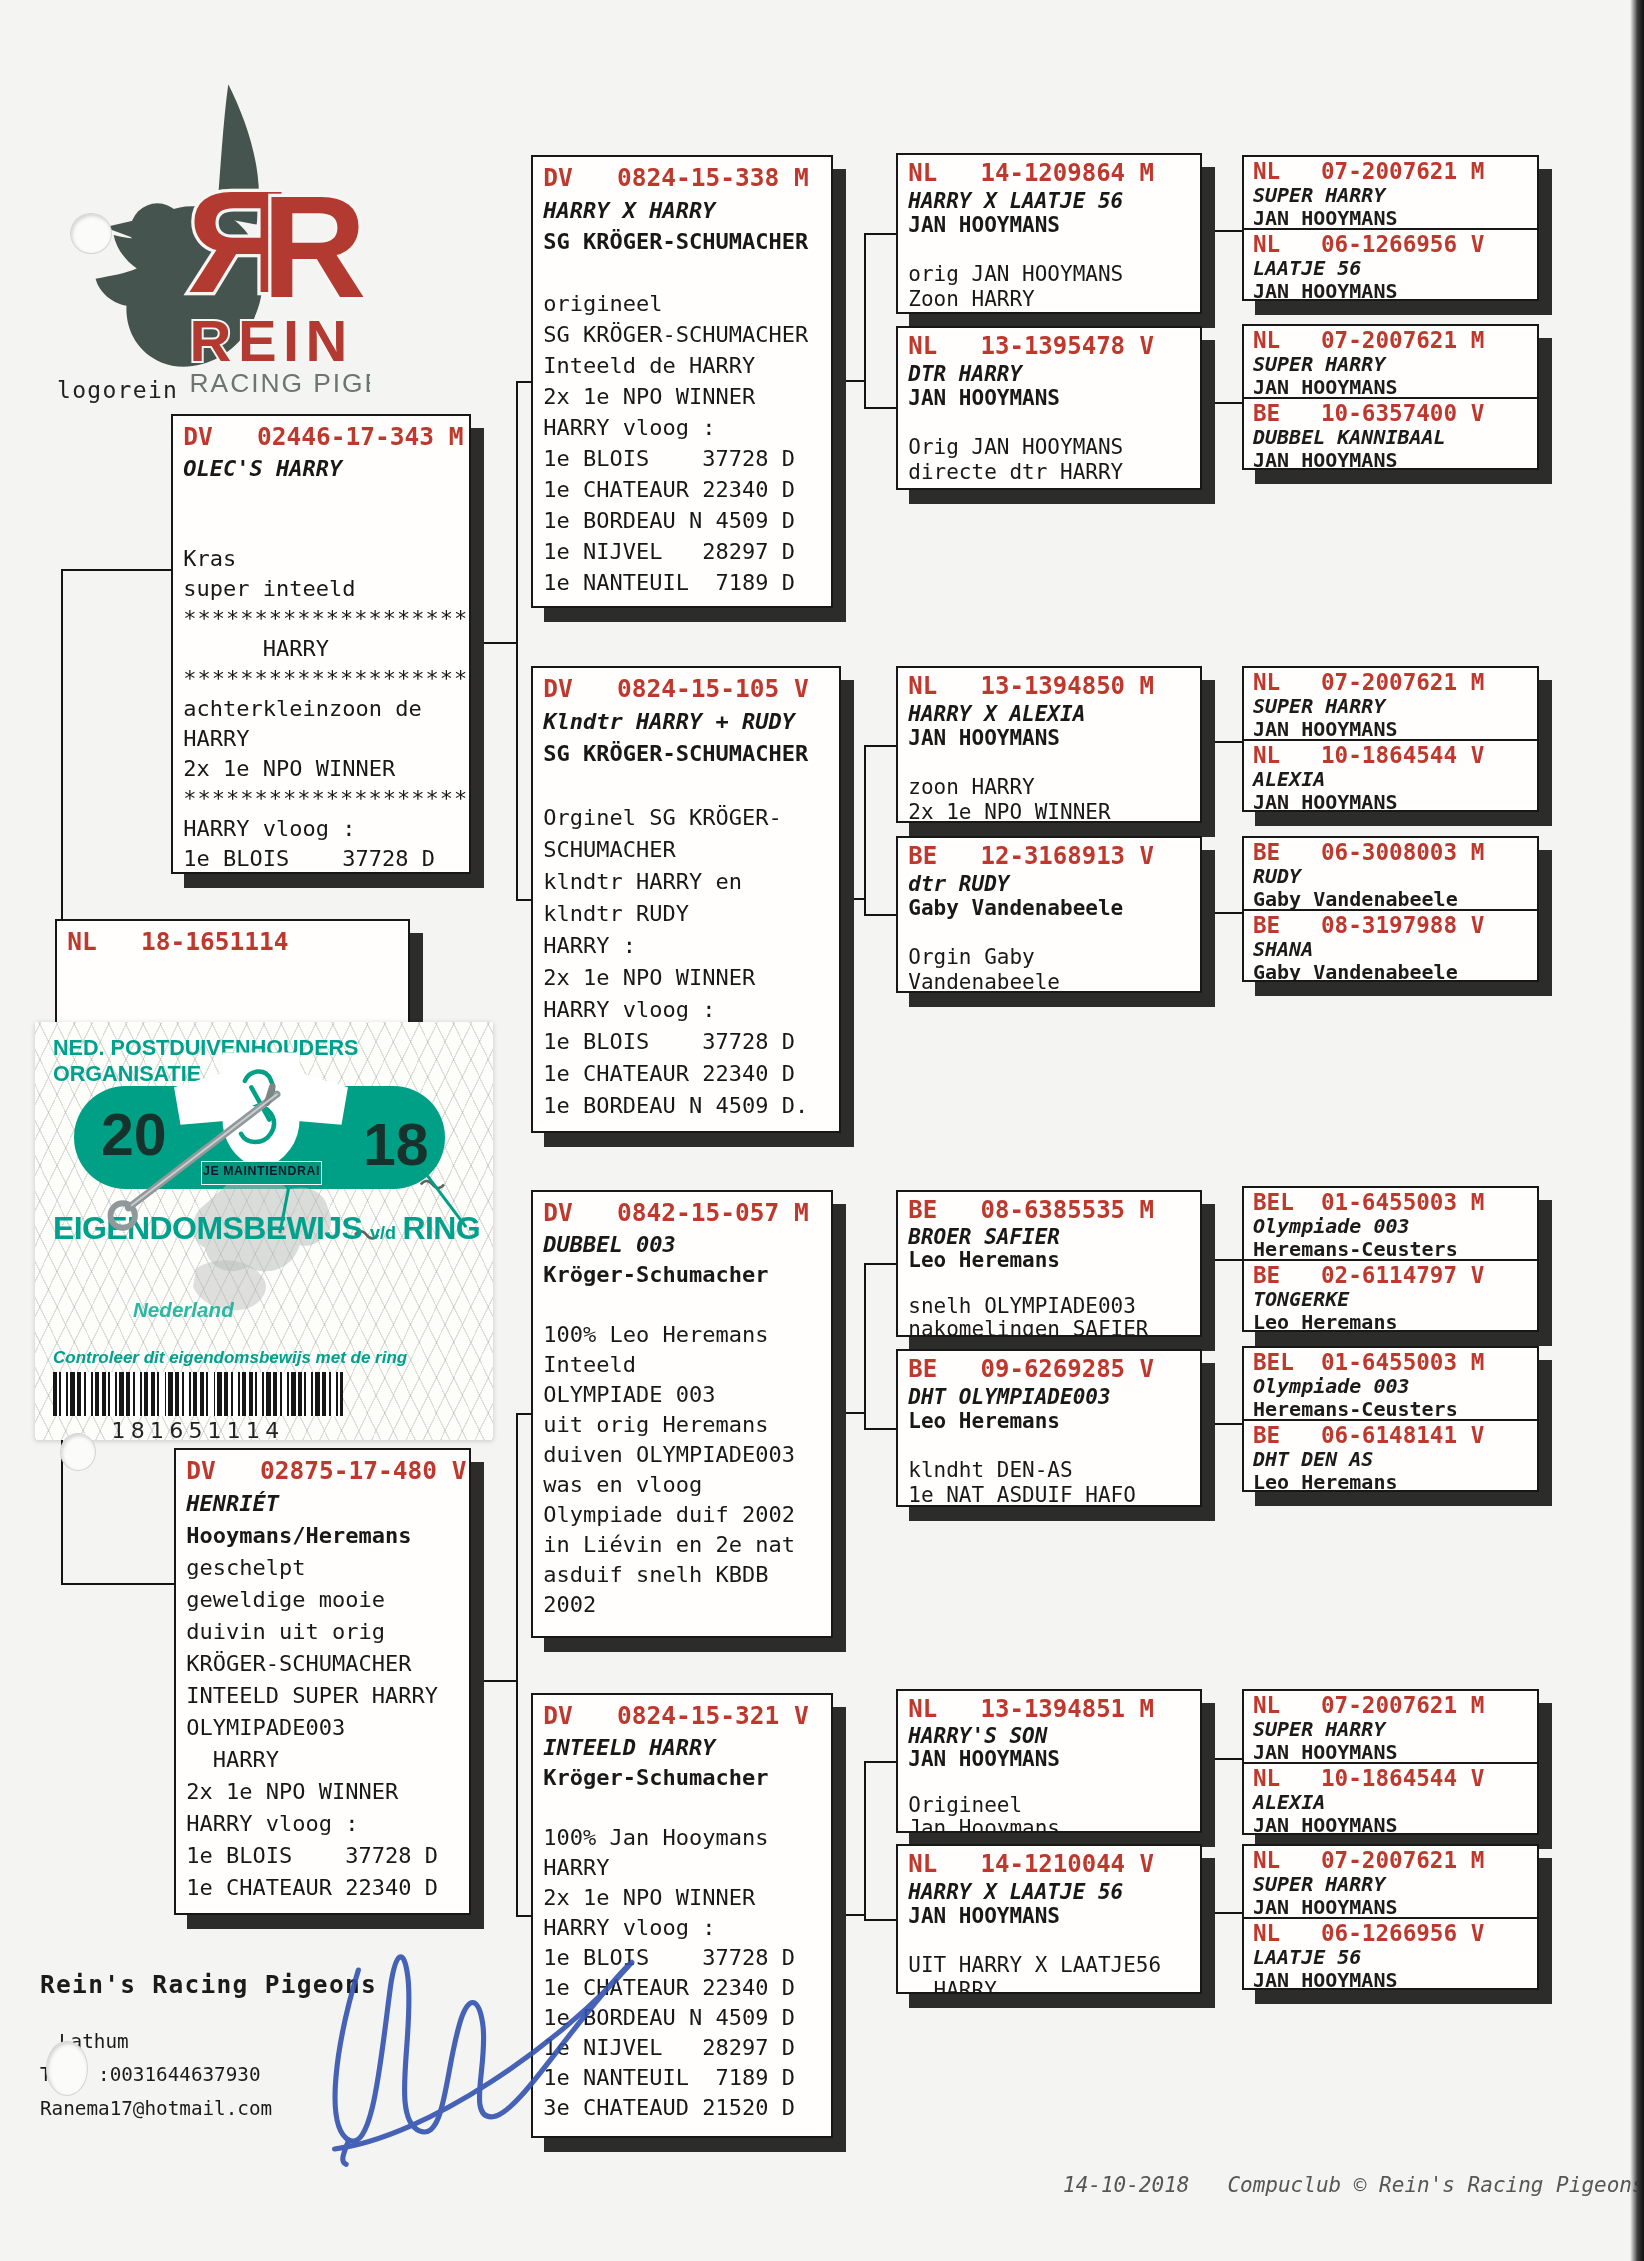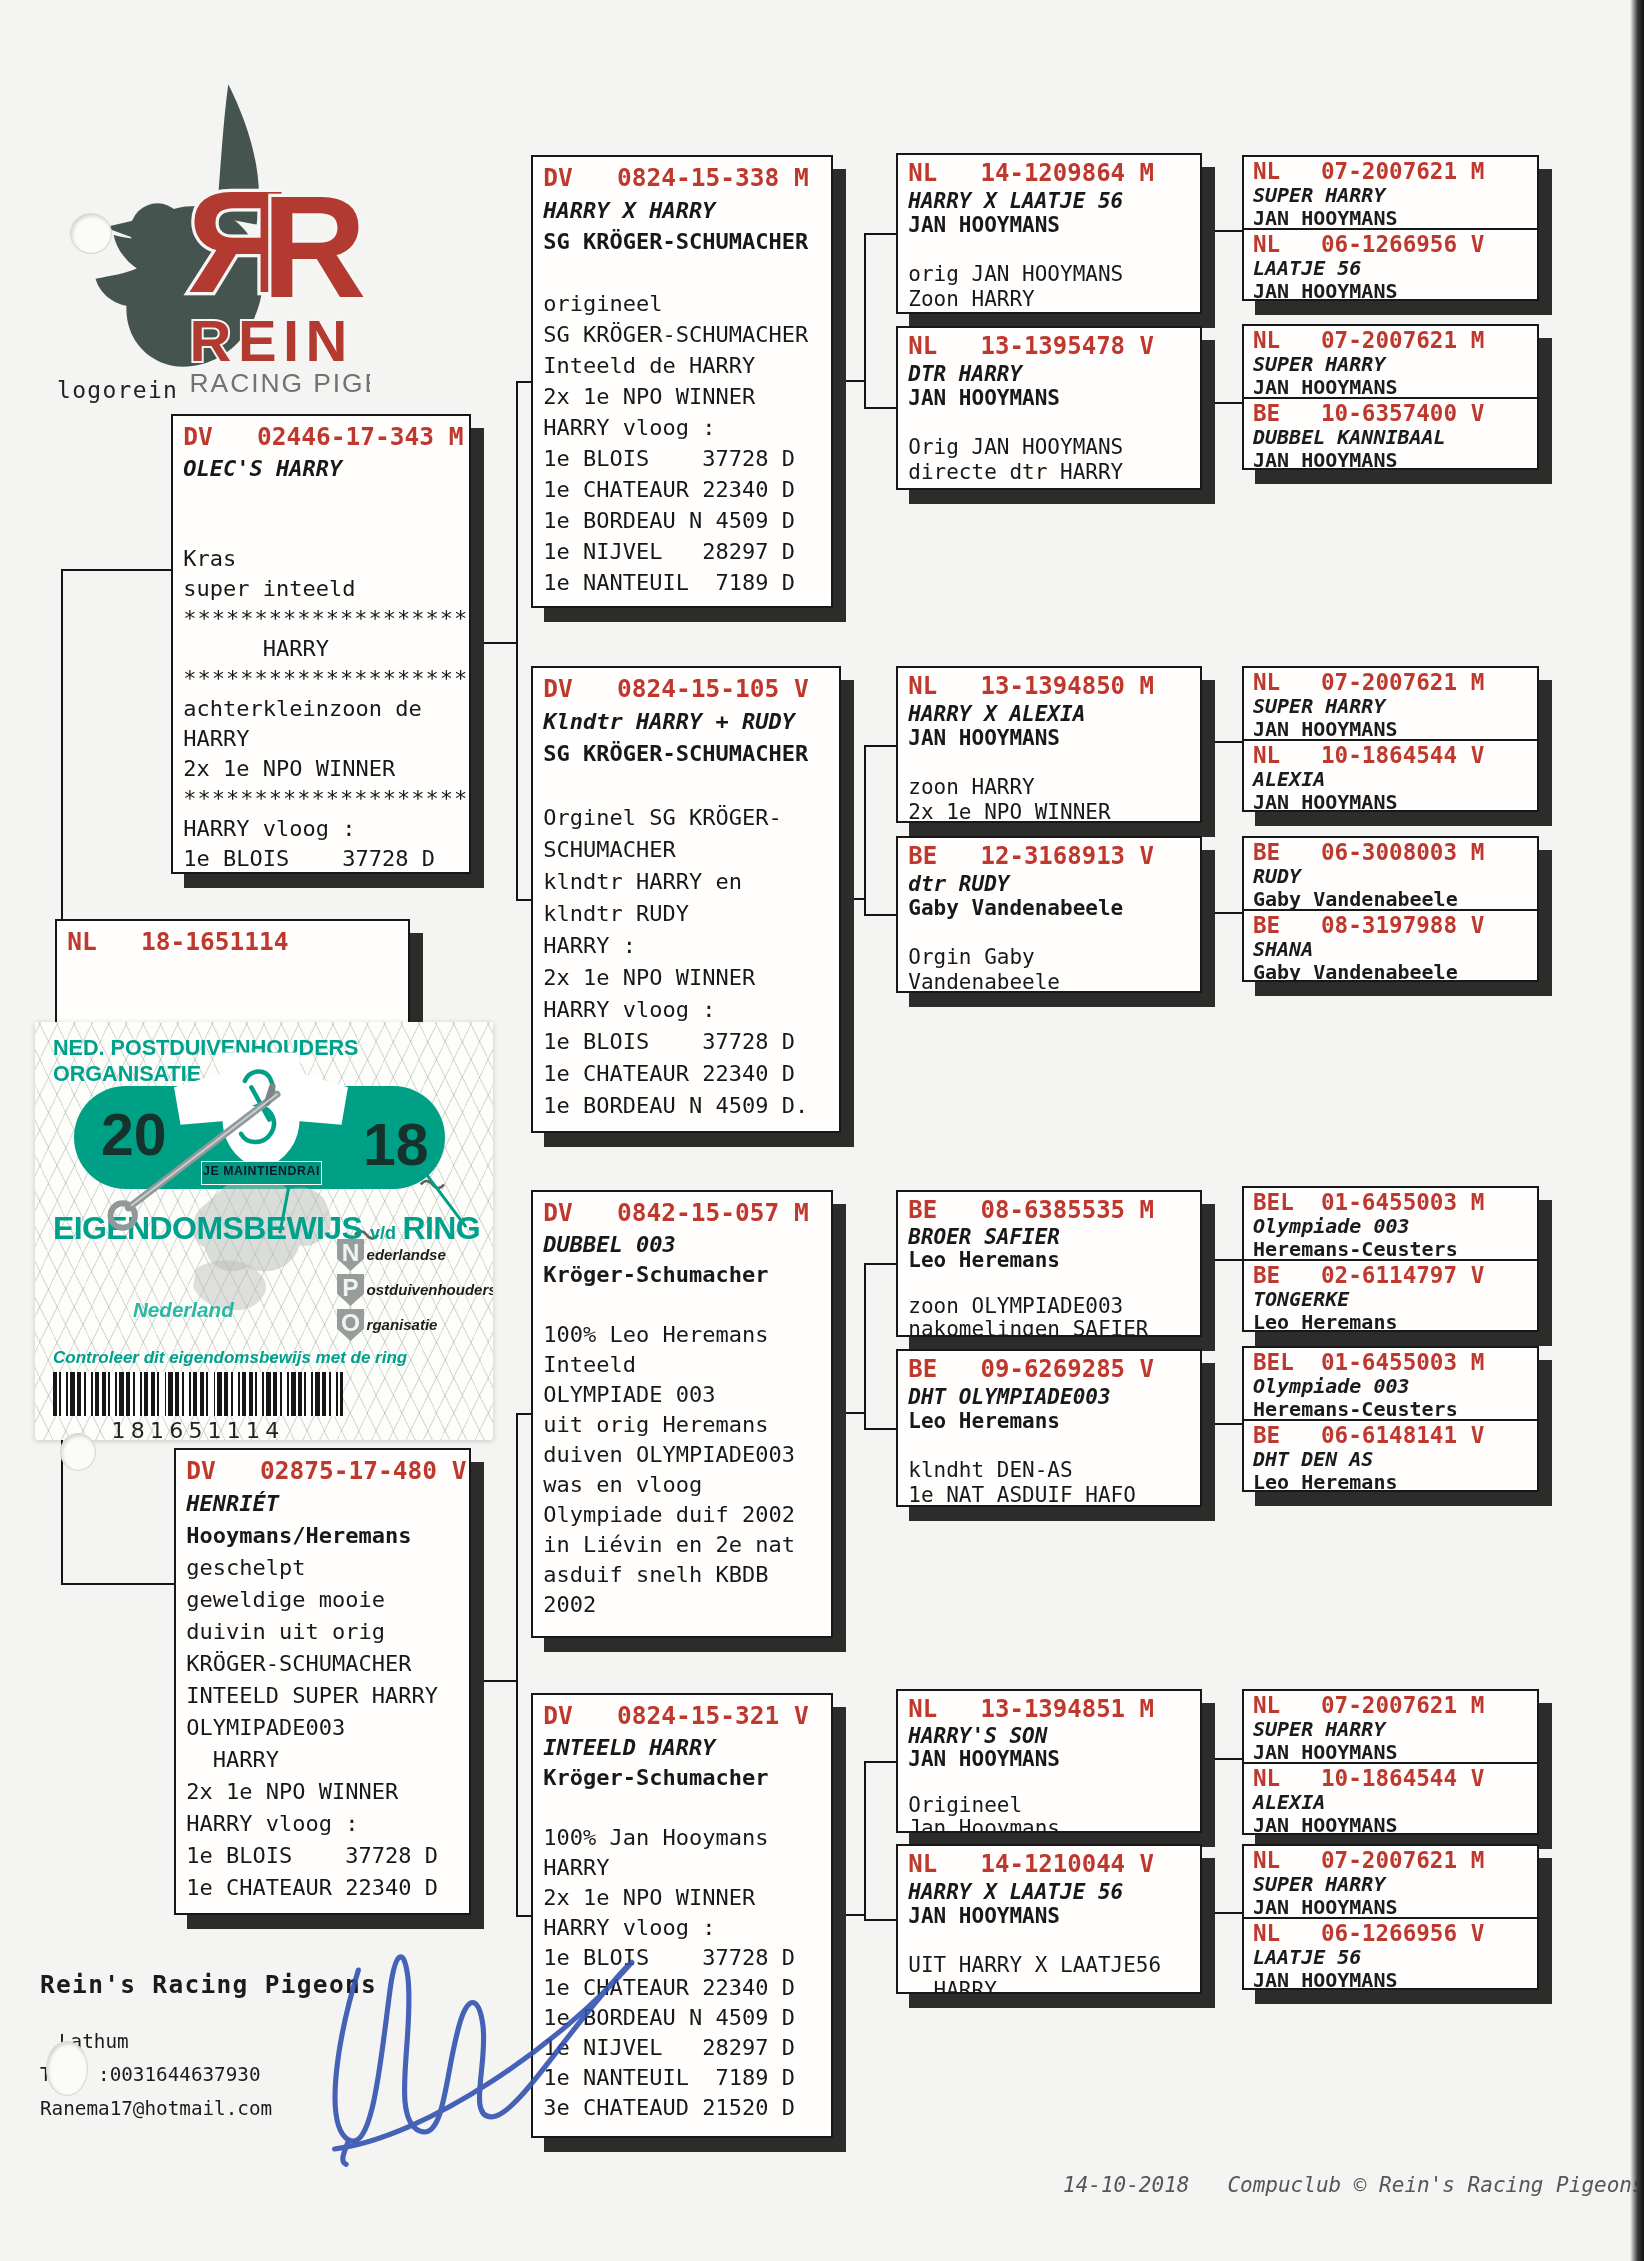--- a/index.html
+++ b/index.html
@@ -315,21 +315,21 @@
       <div class="ln b">Gaby Vandenabeele</div>
       <div class="ln ">&nbsp;</div>
       <div class="ln ">Orgin Gaby</div>
       <div class="ln ">Vandenabeele</div>
     </div>
   <div class="pbox pb11 small tight">
       <div class="ring">BE   08-6385535 M</div>
       <div class="ln bi">BROER SAFIER</div>
       <div class="ln b">Leo Heremans</div>
       <div class="ln ">&nbsp;</div>
-      <div class="ln ">zoon OLYMPIADE003</div>
+      <div class="ln ">snelh OLYMPIADE003</div>
       <div class="ln ">nakomelingen SAFIER</div>
     </div>
   <div class="pbox pb12 small">
       <div class="ring">BE   09-6269285 V</div>
       <div class="ln bi">DHT OLYMPIADE003</div>
       <div class="ln b">Leo Heremans</div>
       <div class="ln ">&nbsp;</div>
       <div class="ln ">klndht DEN-AS</div>
       <div class="ln ">1e NAT ASDUIF HAFO</div>
     </div>
@@ -476,25 +476,20 @@
         <path d="M140,72 L168,122"></path>
       </g>
     </svg>
     <div class="motto">JE MAINTIENDRAI</div>
     <div class="vl vl1"></div>
     <div class="vl vl2"></div>
     <div class="ebw">
       <span class="big">EIGENDOMSBEWIJS</span><span class="mid">v/d</span><span class="big">RING</span>
     </div>
     <div class="nederland">Nederland</div>
-    <div class="npocol">
-      <div class="nporow"><span class="npoL">N</span><span class="npoR">ederlandse</span></div>
-      <div class="nporow"><span class="npoL">P</span><span class="npoR">ostduivenhouders</span></div>
-      <div class="nporow"><span class="npoL">O</span><span class="npoR">rganisatie</span></div>
-    </div>
     <div class="check">Controleer dit eigendomsbewijs met de ring</div>
     <div class="barcode"></div>
     <div class="bcnum">181651114</div>
     <svg class="pin" width="458" height="418" viewBox="0 0 710 648">
       <line x1="375" y1="112" x2="145" y2="288" stroke="#90989a" stroke-width="11" stroke-linecap="round"></line>
       <line x1="368" y1="100" x2="360" y2="125" stroke="#7d8587" stroke-width="10" stroke-linecap="round"></line>
       <circle cx="136" cy="300" r="19" fill="none" stroke="#90989a" stroke-width="9"></circle>
       <line x1="375" y1="112" x2="150" y2="284" stroke="#c9cfd0" stroke-width="3" stroke-linecap="round"></line>
     </svg>
   </div>

